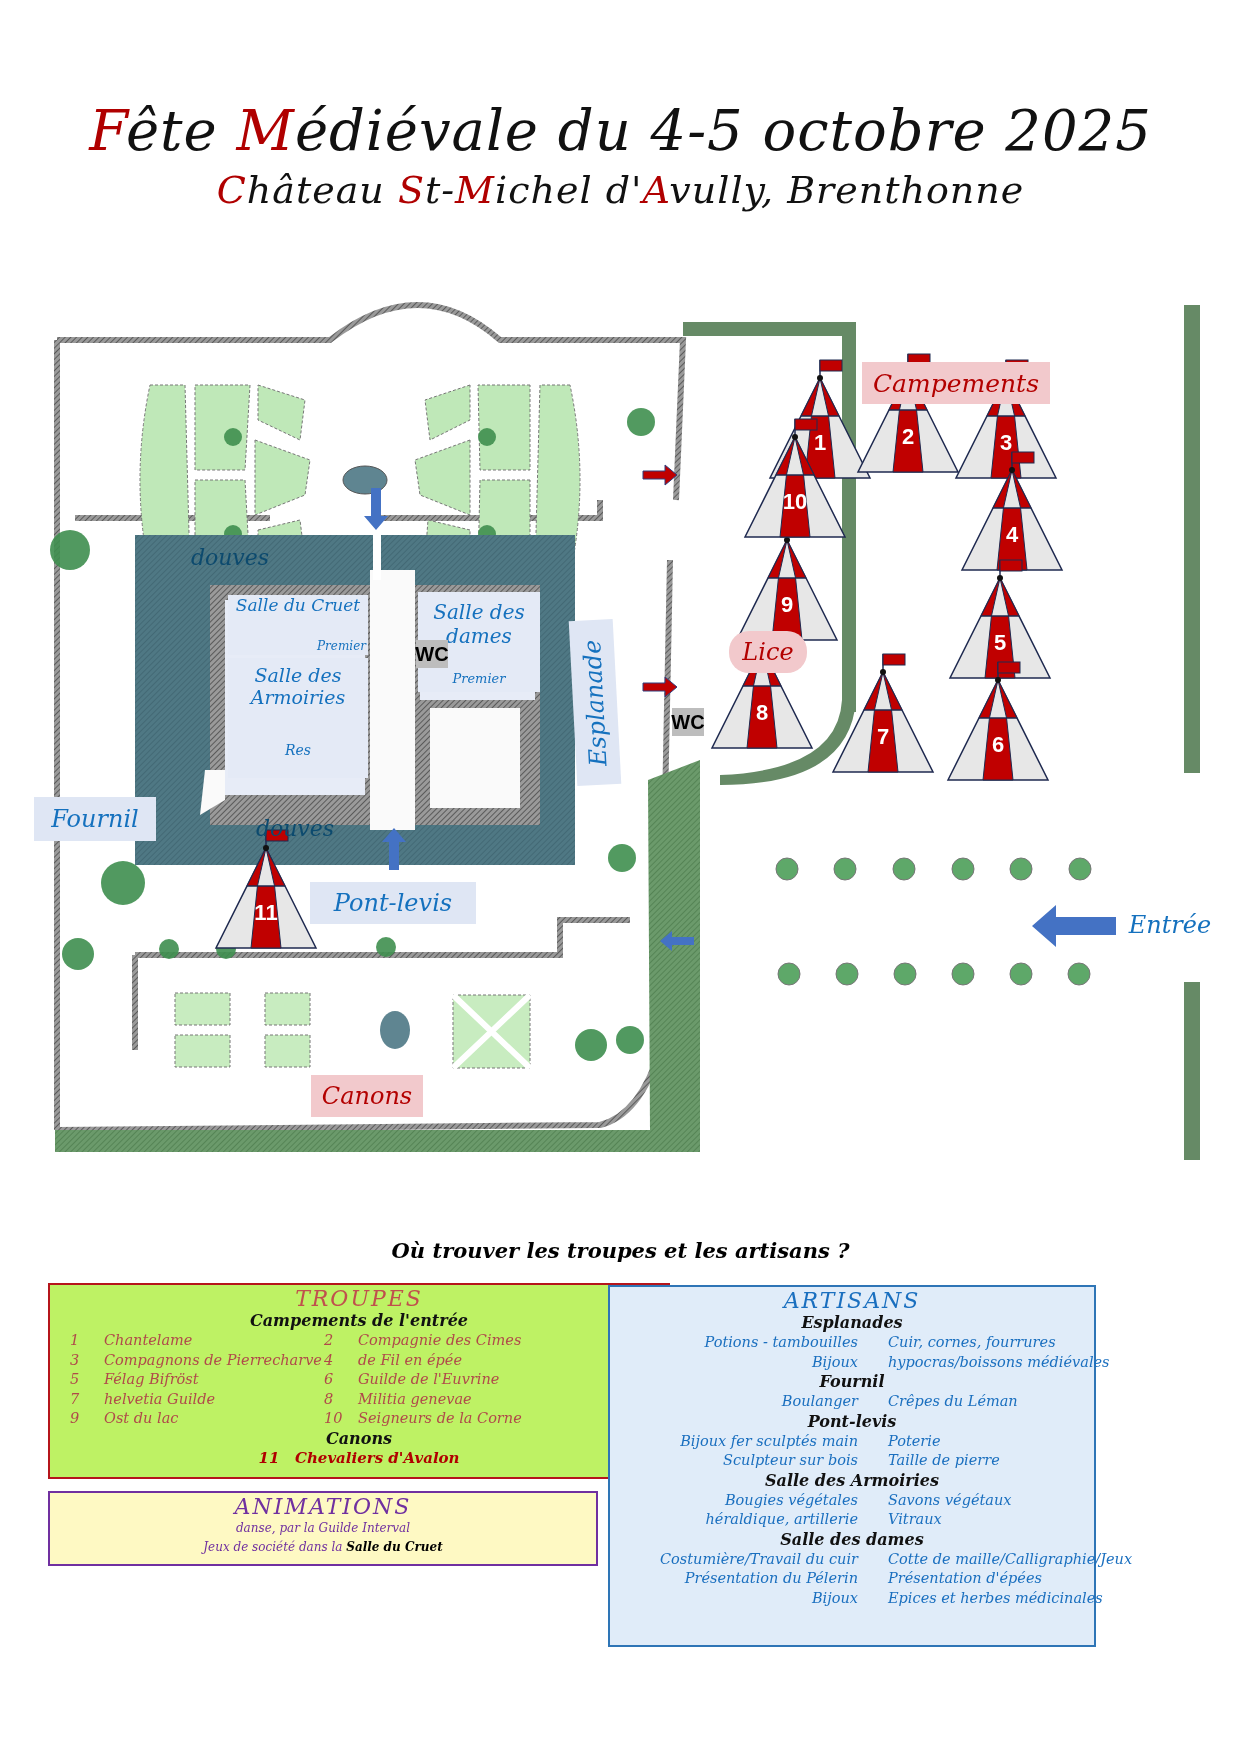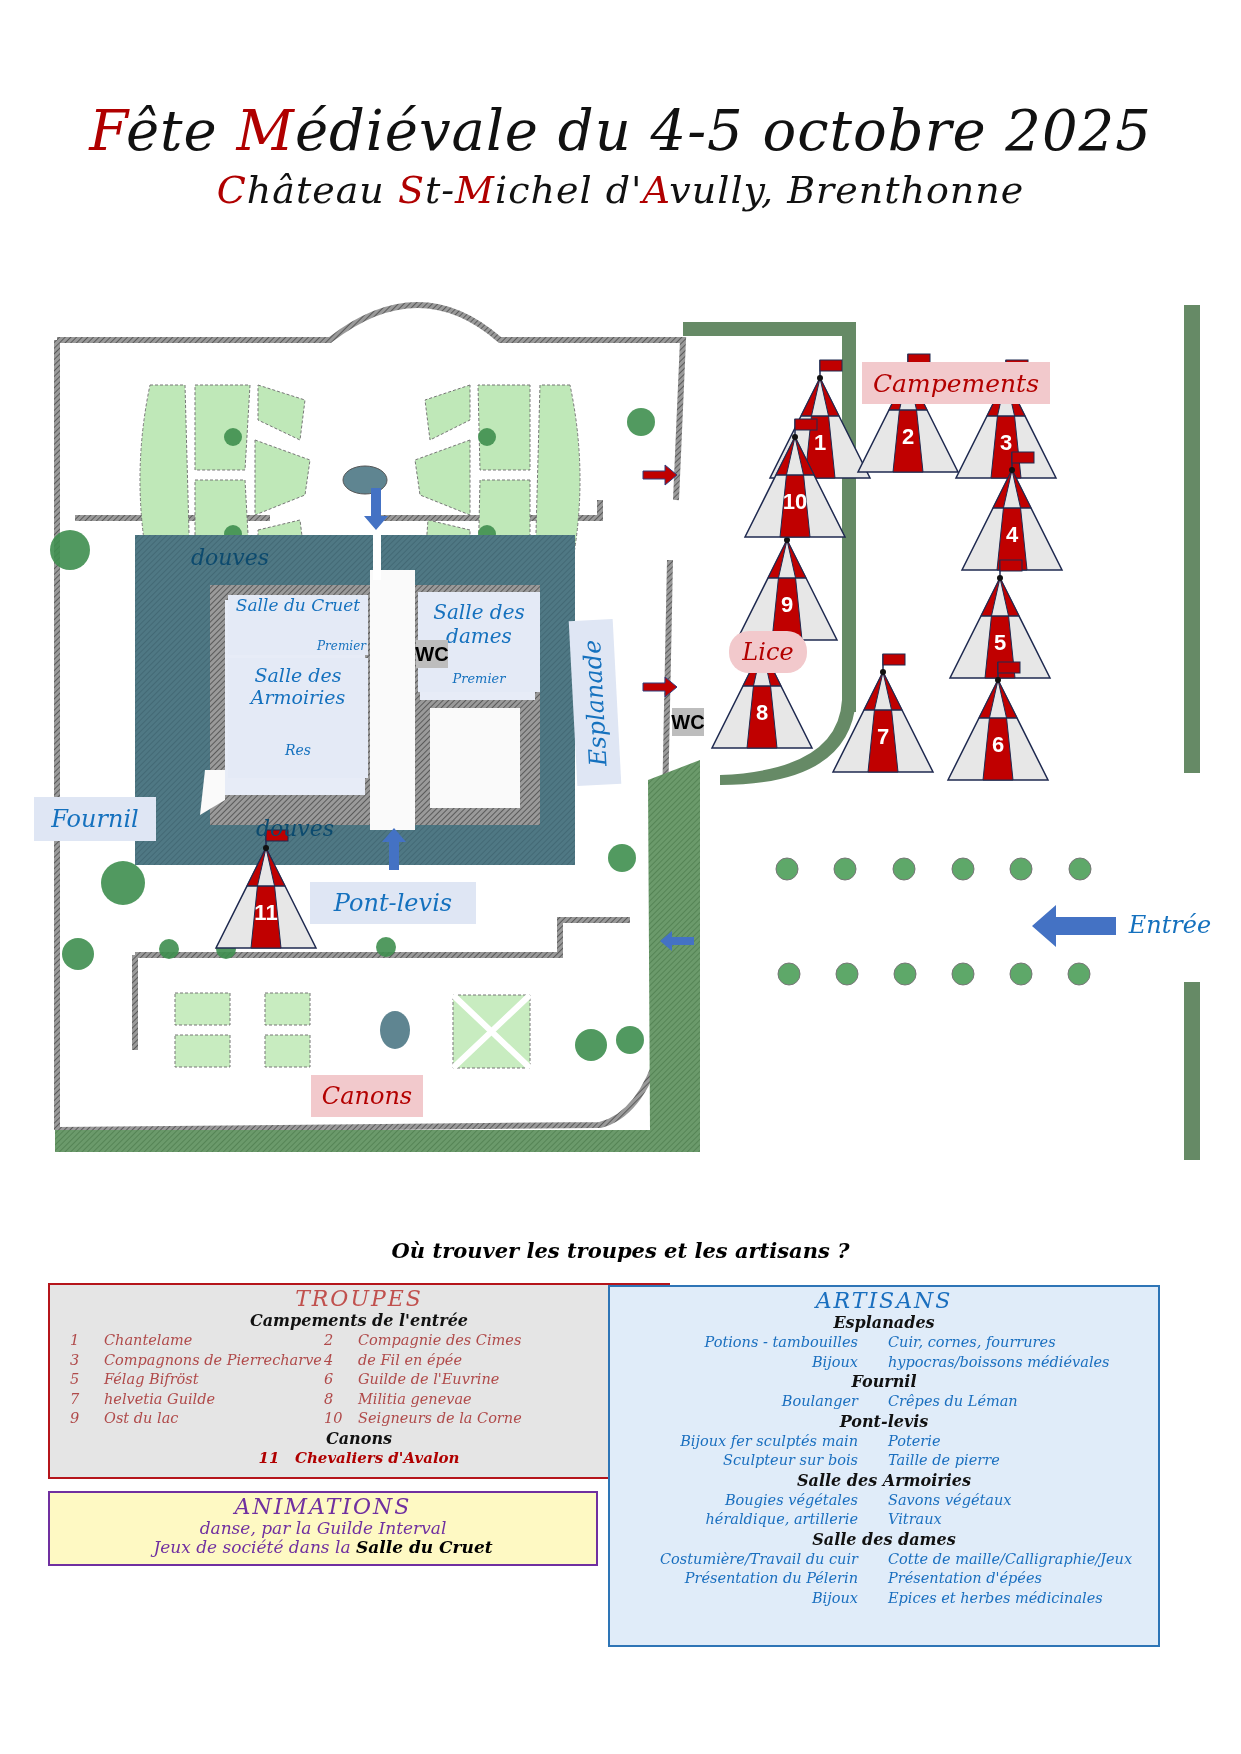--- a/index.html
+++ b/index.html
@@ -9,31 +9,31 @@
   .title1{top:98px;font-size:56px;letter-spacing:1px;}
   .title2{top:168px;font-size:38px;letter-spacing:1px;}
   #map{position:absolute;left:0;top:280px;width:1241px;height:900px;}
   .lbl{position:absolute;font-family:"DejaVu Serif",serif;font-style:italic;display:flex;align-items:center;justify-content:center;}
   .lbl-blue{background:#dfe6f4;color:#1571be;}
   .lbl-pink{background:#f2c9cc;color:#b30000;}
   .lbl-white{color:#0c4a6e;}
   .wc{position:absolute;background:#bdbdbd;color:#000;font-family:"Liberation Sans",sans-serif;font-weight:bold;font-size:20px;display:flex;align-items:center;justify-content:center;}
   .heading-q{position:absolute;top:1238px;left:0;width:1241px;text-align:center;font-family:"DejaVu Serif",serif;font-style:italic;font-weight:bold;font-size:21px;color:#000;}
   .box{position:absolute;box-sizing:border-box;font-family:"DejaVu Serif",serif;font-style:italic;}
-  .box-troupes{left:48px;top:1283px;width:622px;height:196px;background:#e5e5e5;border:2px solid #b5151b;color:#b04a4a;}
+  .box-troupes{left:48px;top:1283px;width:622px;height:196px;background:#bef264;border:2px solid #b5151b;color:#b04a4a;}
   .box-anim{left:48px;top:1491px;width:550px;height:75px;background:#fef9c3;border:2px solid #7030a0;color:#7030a0;}
-  .box-art{left:608px;top:1285px;width:552px;height:362px;background:#e0ecf9;border:2px solid #2e75b6;color:#1a6fbf;}
+  .box-art{left:608px;top:1285px;width:488px;height:362px;background:#e0ecf9;border:2px solid #2e75b6;color:#1a6fbf;}
   .box-title{text-align:center;font-size:22px;letter-spacing:2px;line-height:24px;margin-top:2px;}
   .sec{text-align:center;font-size:16px;color:#111;line-height:20px;font-weight:bold;}
   .troupe-grid{display:grid;grid-template-columns:34px 220px 34px 240px;padding-left:20px;}
   .troupe-grid span{font-size:14.5px;line-height:19.5px;}
   .art-row{display:grid;grid-template-columns:248px 30px 300px;}
   .art-row .l{text-align:right;}
   .art-row span{font-size:14.5px;line-height:19.5px;}
-  .anim-line{text-align:center;font-size:17px;line-height:19px;}
+  .anim-line{text-align:center;font-size:12px;line-height:19px;}
 </style>
 </head>
 <body>
 
 <div class="title title1" id="title1"><span style="color: rgb(176, 0, 0);">F</span><span>ête </span><span style="color: rgb(176, 0, 0);">M</span><span>édiévale du 4-5 octobre 2025</span></div>
 <div class="title title2" id="title2"><span style="color: rgb(176, 0, 0);">C</span><span>hâteau </span><span style="color: rgb(176, 0, 0);">S</span><span>t-</span><span style="color: rgb(176, 0, 0);">M</span><span>ichel d'</span><span style="color: rgb(176, 0, 0);">A</span><span>vully, Brenthonne</span></div>
 
 <div id="map">
   <svg width="1241" height="900" viewBox="0 280 1241 900" style="position:absolute;left:0;top:0">
     <defs>

